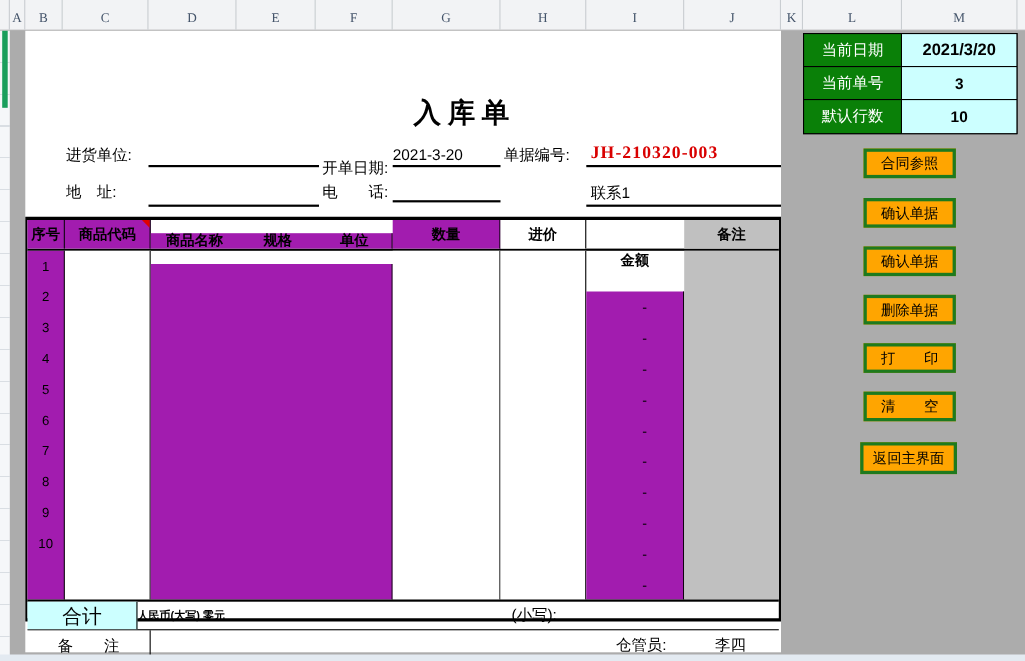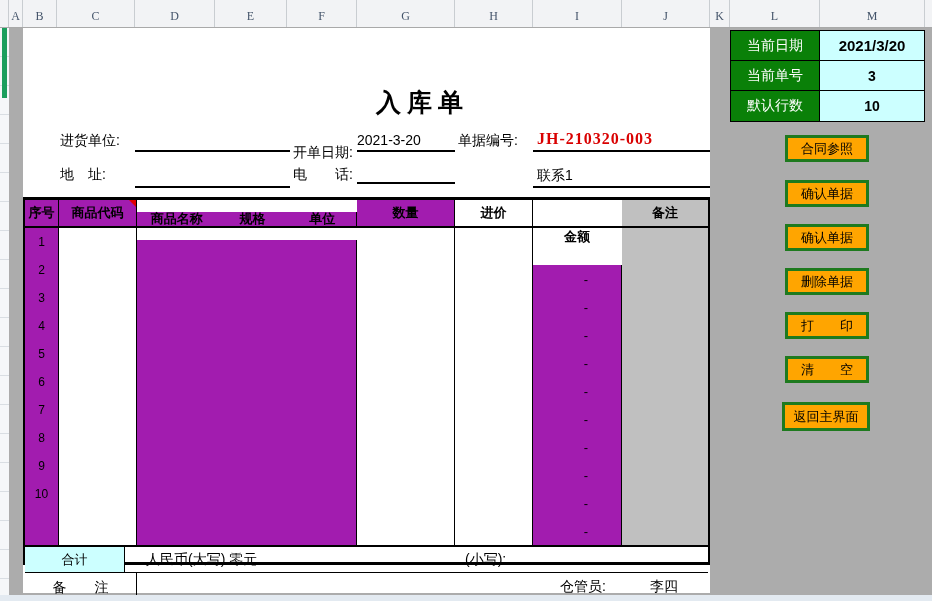--- a/index.html
+++ b/index.html
@@ -45,22 +45,22 @@
   .mergehead { display:flex; width:100%; height:100%; align-items:center; }
   .mh { text-align:center; font-weight:bold; font-size:13px; }
   .mh1{width:80px;} .mh2{width:72px;} .mh3{width:68px;}
   .tbody { flex:1; display:flex; }
   .bcol { border-right:1px solid #000; display:flex; flex-direction:column; }
   .bcol:last-child { border-right:none; }
   .bcell { height:28px; display:flex; align-items:center; justify-content:center; font-size:12px; color:#000; }
   .amt-cell { padding-left:18px; font-size:13px; }
   .trow-total { height:27px; flex:none; border-top:2px solid #000; display:flex; position:relative; }
   .total-label { width:100px; background:#CCFFFF; border-right:1px solid #000;
-    display:flex; align-items:center; justify-content:center; font-size:13px; }
-  .total-words { flex:1; display:flex; align-items:center; padding-left:21px; font-size:14px; white-space:pre; }
+    display:flex; align-items:center; justify-content:center; font-size:18px; }
+  .total-words { flex:1; display:flex; align-items:center; padding-left:0; font-size:10px; white-space:pre;font-weight:bold; }
   .total-digits { position:absolute; left:440px; top:0; height:100%; display:flex; align-items:center; font-size:14px; }
   .trow-remark { height:30px; flex:none; border-top:1px solid #000; display:flex; }
   .remark-label { width:112px; border-right:1px solid #000; display:flex; align-items:center;
     justify-content:center; font-size:14px; white-space:pre; }
   .remark-body { flex:1; }
   .keeper { position:absolute; top:547px; height:22px; line-height:22px; font-size:14px; }
 
   
   .panel { position:absolute; left:730px; top:30px; width:195px; border:1px solid #000; background:#000; }
   .prow { display:flex; height:30px; border-bottom:1px solid #000; }

